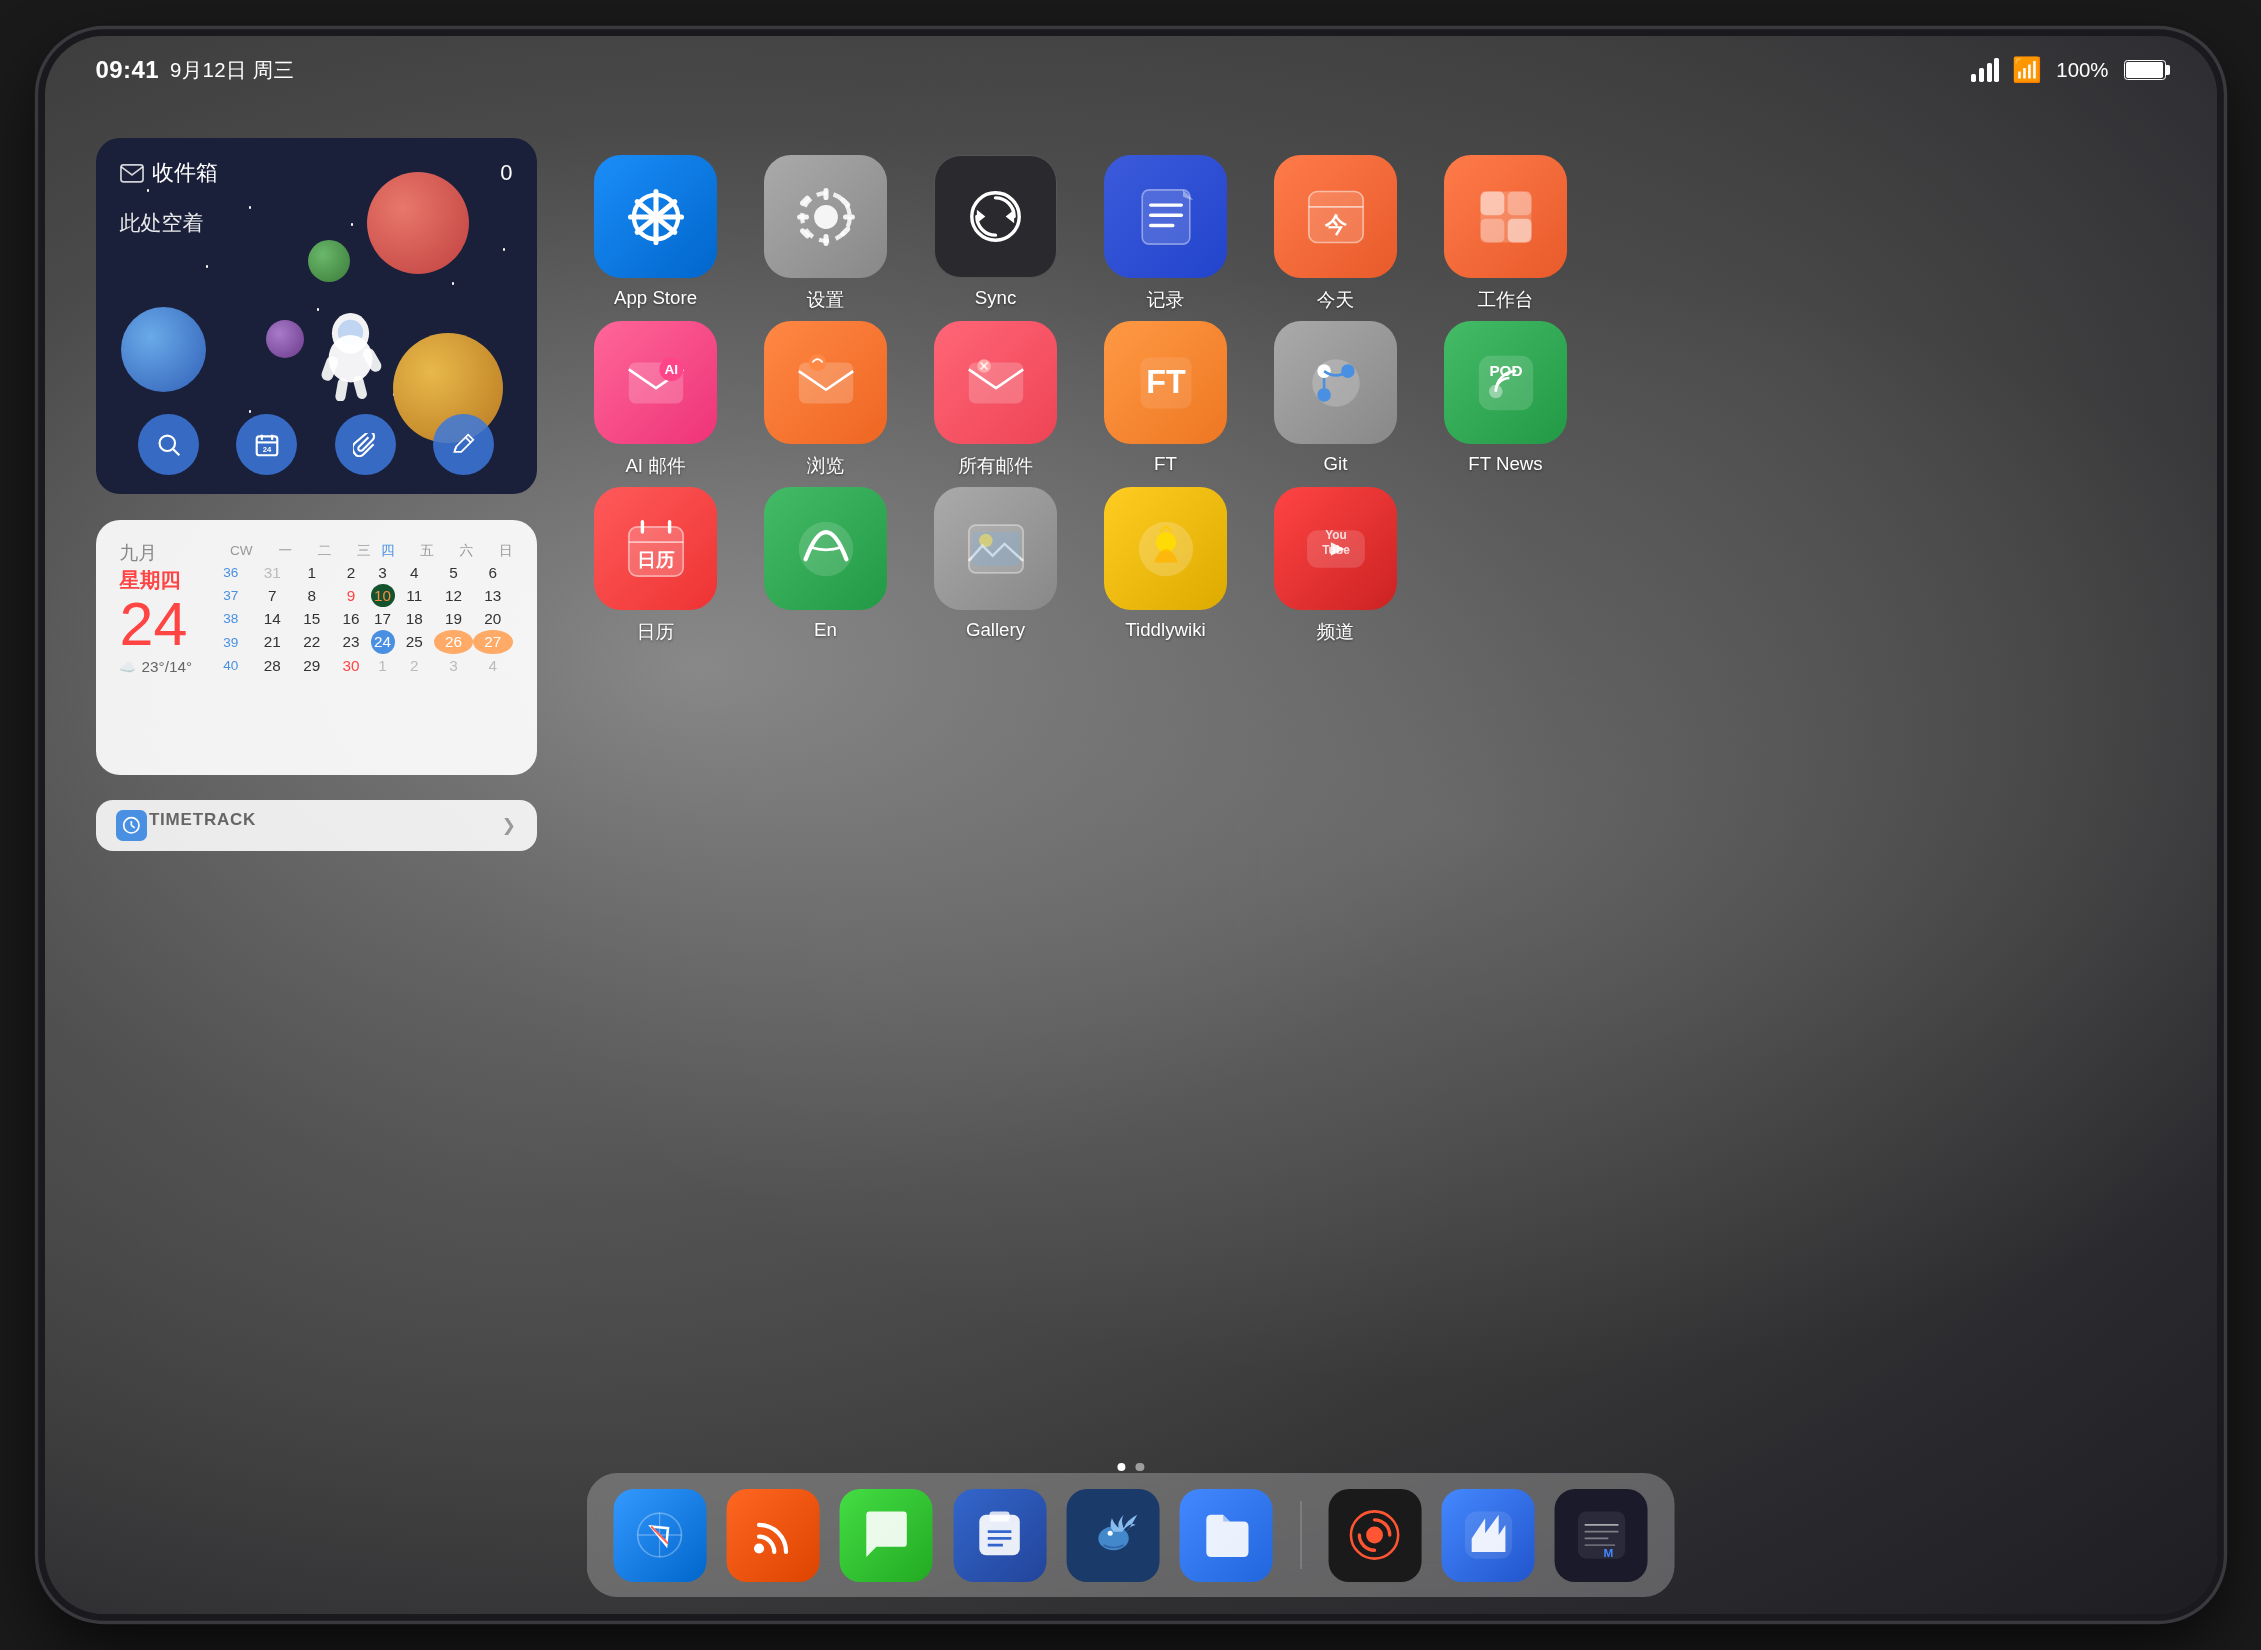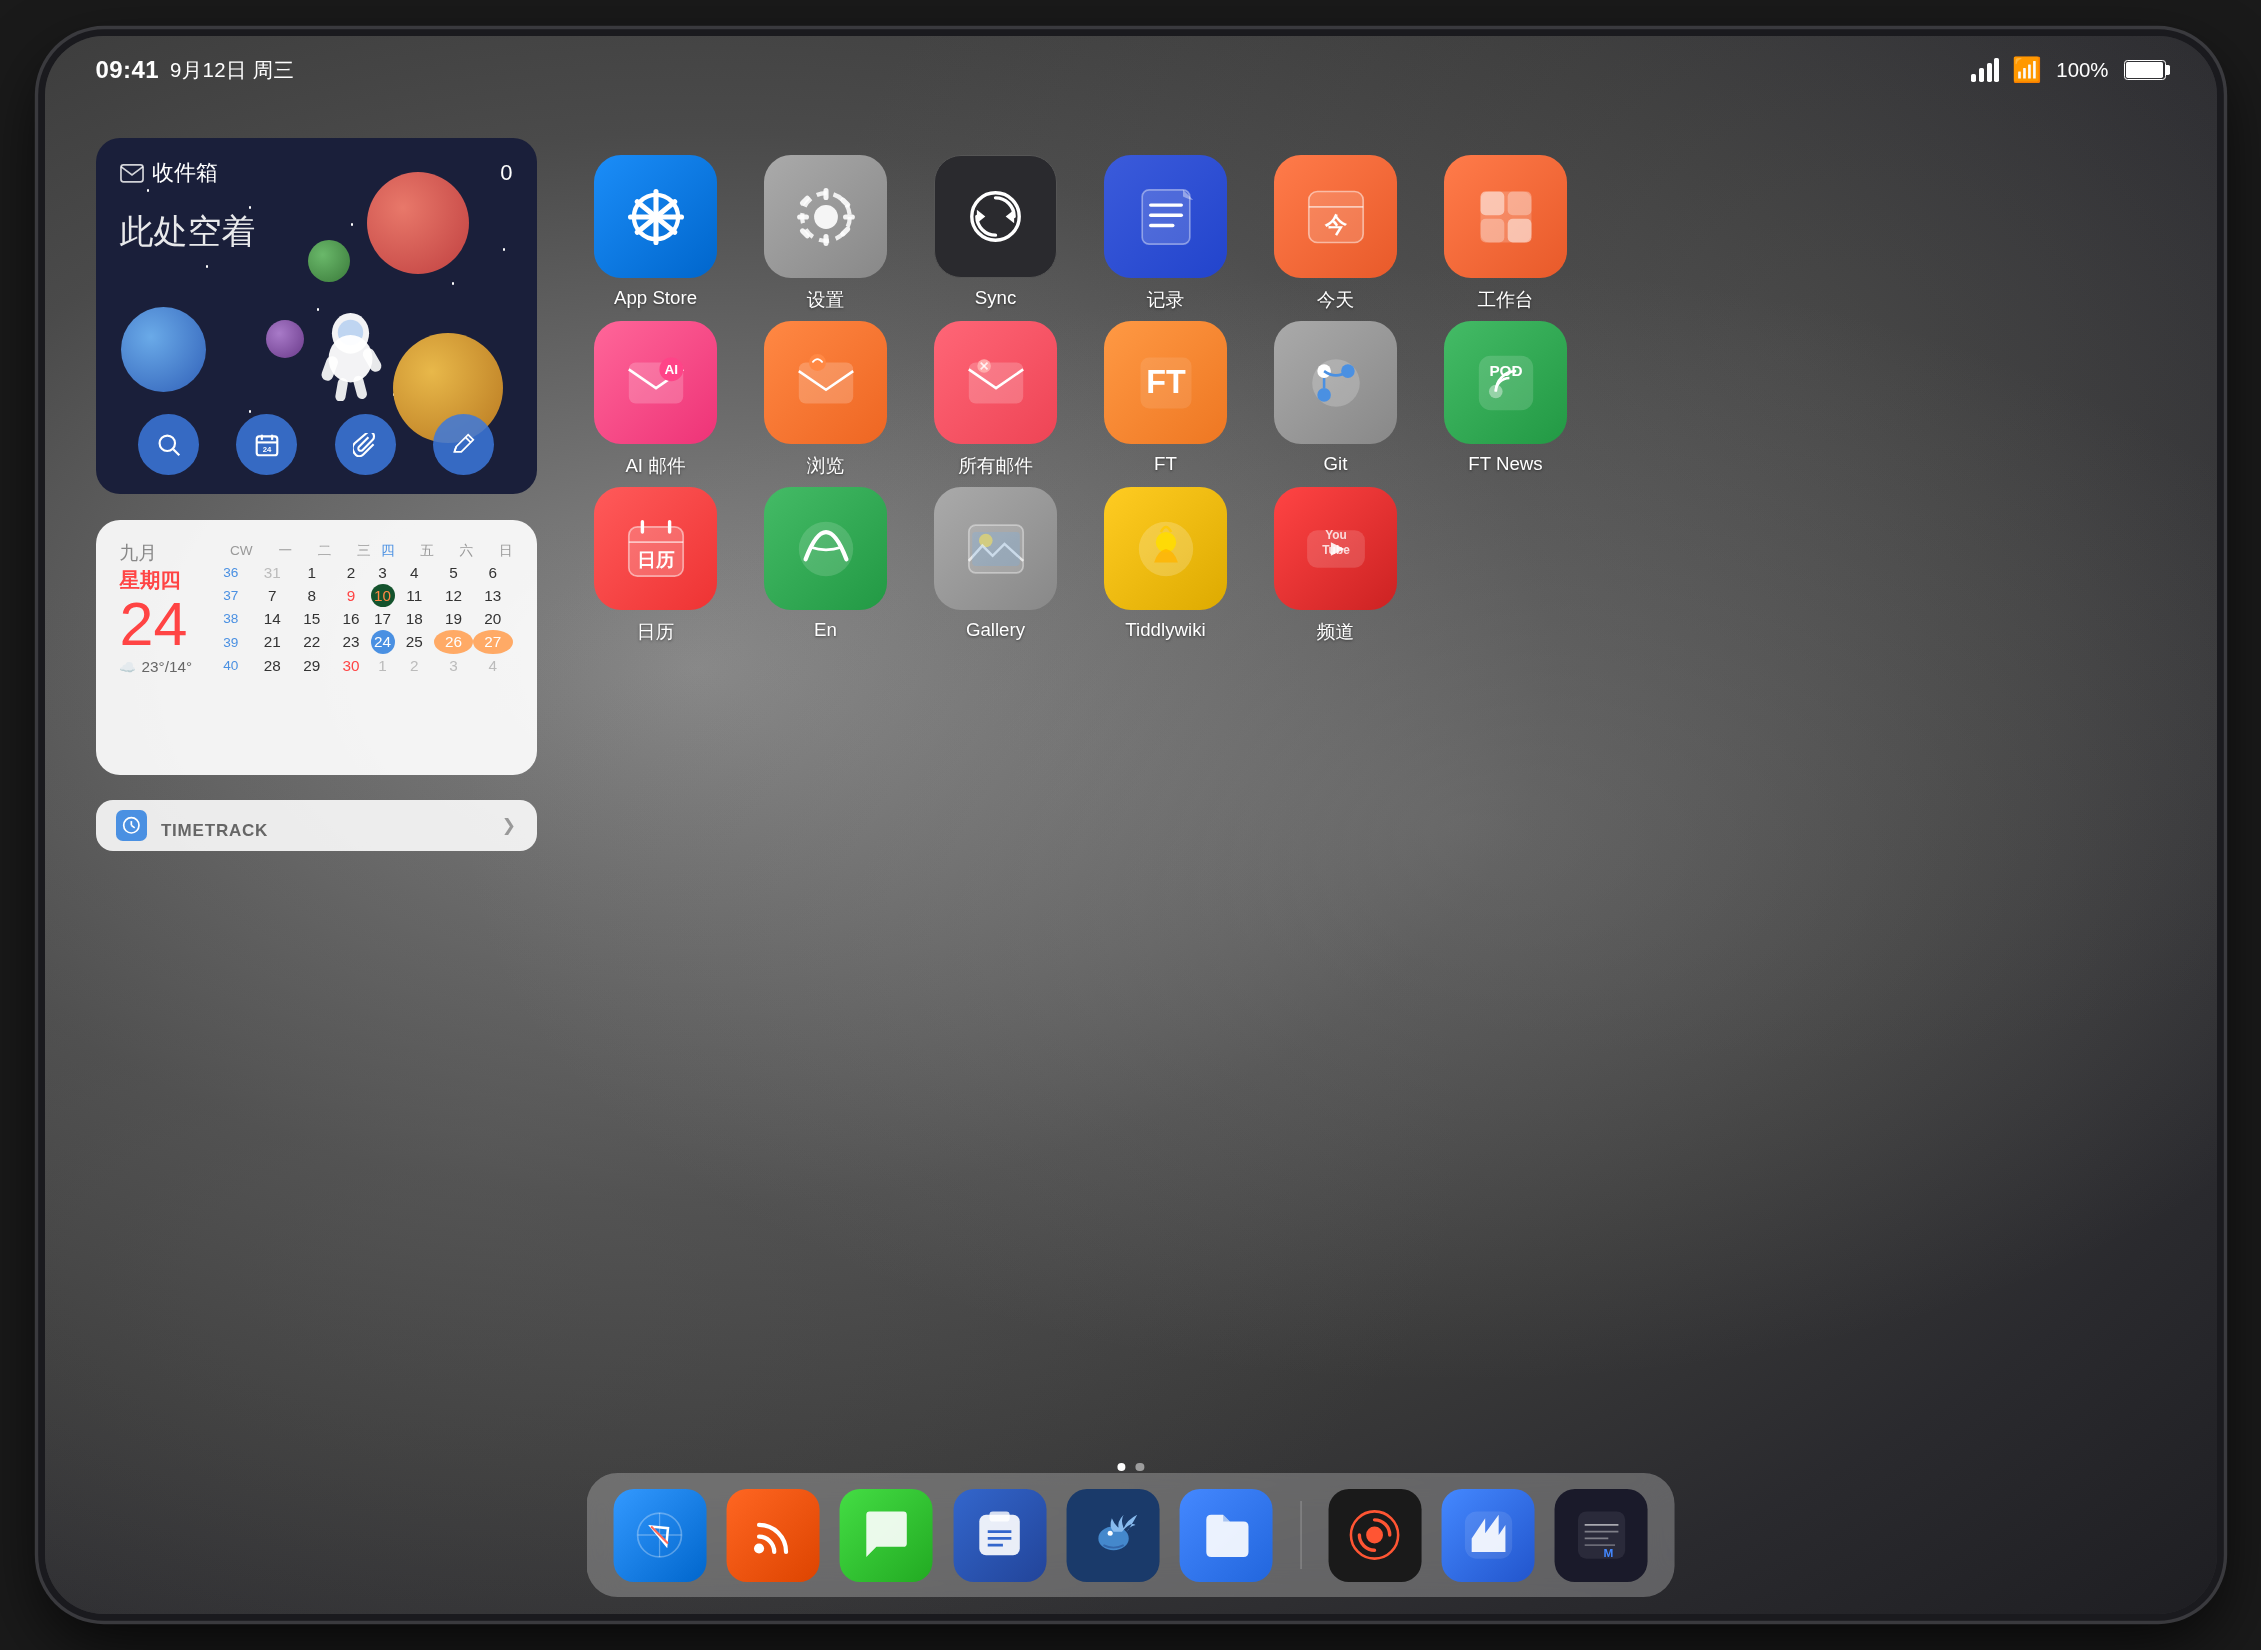--- a/index.html
+++ b/index.html
@@ -147,21 +147,21 @@
       font-size: 22px;
       font-weight: 500;
     }
     .mail-count {
       color: white;
       font-size: 22px;
       font-weight: 500;
     }
     .mail-empty-text {
       color: rgba(255,255,255,0.9);
-      font-size: 34px;
+      font-size: 21px;
       font-weight: 500;
       padding: 6.8px 24px;
       position: relative;
       z-index: 2;
     }
     
     .space-scene {
       position: absolute;
       inset: 0;
       overflow: hidden;
@@ -323,22 +323,22 @@
       background: rgba(255,255,255,0.88);
       border-radius: 17px;
       padding: 13.6px 20.4px;
       height: 51px;
       display: flex;
       align-items: center;
       justify-content: space-between;
     }
     .timetrack-left {
       display: flex;
-      align-items: flex-end;
-      gap: 14px;
+      align-items: flex-start;
+      gap: 2px;
     }
     .timetrack-icon {
       width: 31px;
       height: 31px;
       background: #4a90e2;
       border-radius: 6.8px;
       display: flex;
       align-items: center;
       justify-content: center;
       color: white;

